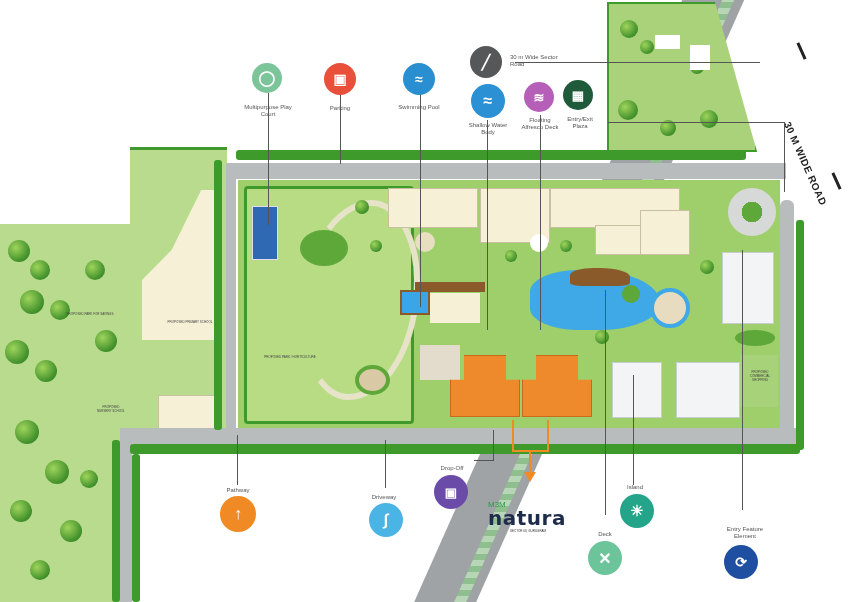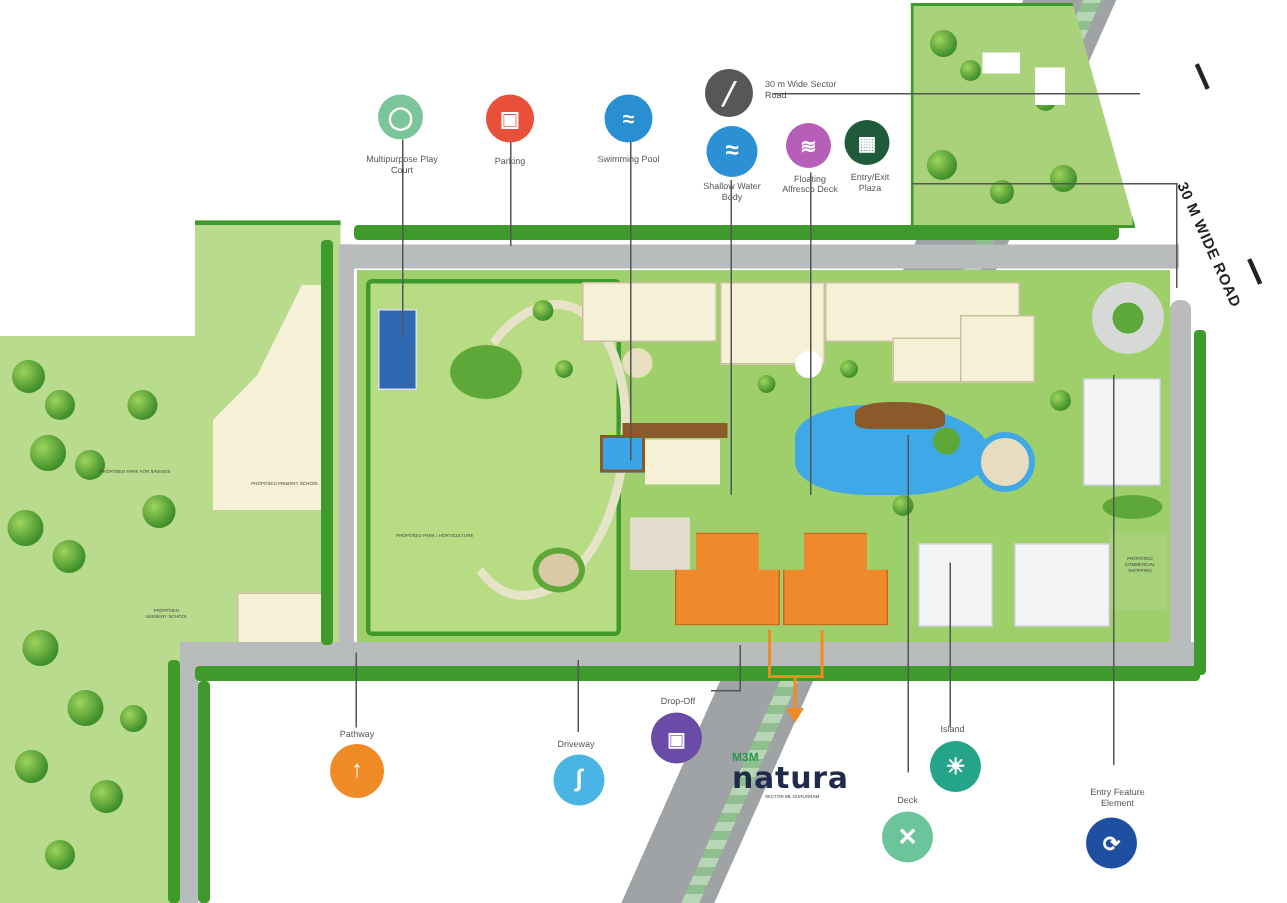--- a/index.html
+++ b/index.html
@@ -203,16 +203,16 @@
 <div class="icon" style="left:588px;top:541px;width:34px;height:34px;background:#6cc49a;font-size:16px;">
   <span>✕</span>
 </div>
 
 <div class="label" style="left:720px;top:526px;width:50px;">Entry Feature Element</div>
 <div class="icon" style="left:724px;top:545px;width:34px;height:34px;background:#1e4fa0;font-size:14px;">
   <span>⟳</span>
 </div>
 
 <div class="logo" style="left:488px;top:500px;width:90px;height:36px;">
-  <div style="position:absolute;left:0;top:0;font-size:8px;font-weight:bold;color:#2a9a4a;">M3M</div>
+  <div style="position:absolute;left:0;top:0;font-size:8px;font-weight:normal;color:#2a9a4a;">M3M</div>
   <div style="position:absolute;left:0;top:6px;font-size:20px;font-weight:bold;color:#1e2c4a;letter-spacing:0.5px;font-family:'DejaVu Sans',sans-serif;">natura</div>
   <div style="position:absolute;left:22px;top:29px;font-size:3px;color:#333;white-space:nowrap;">SECTOR 68, GURUGRAM</div>
 </div>
 
 </body></html>

